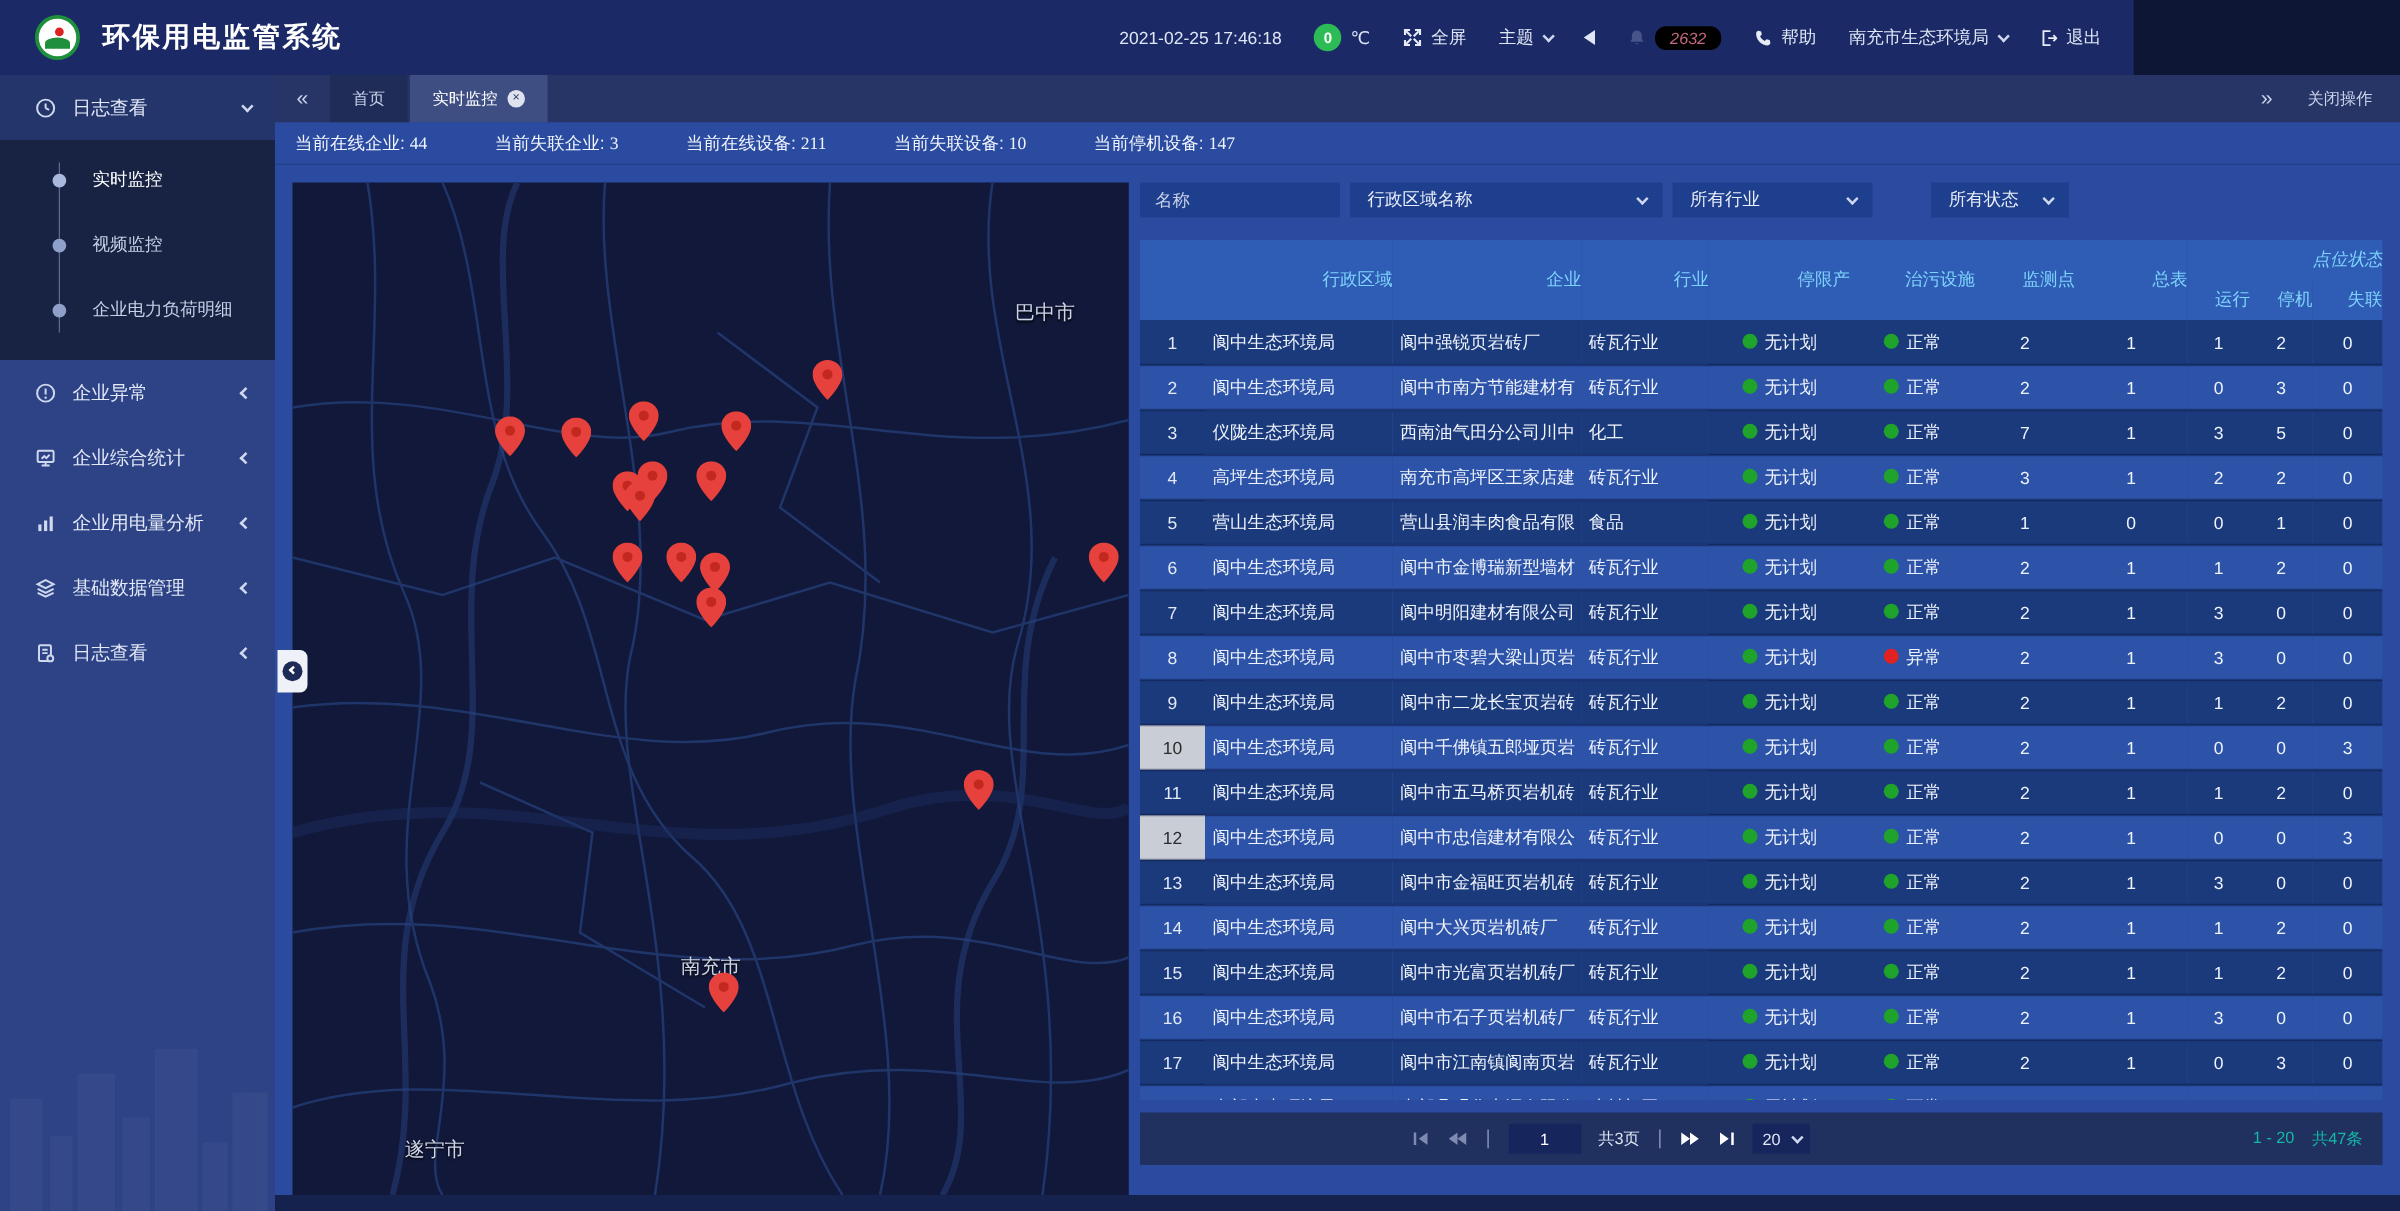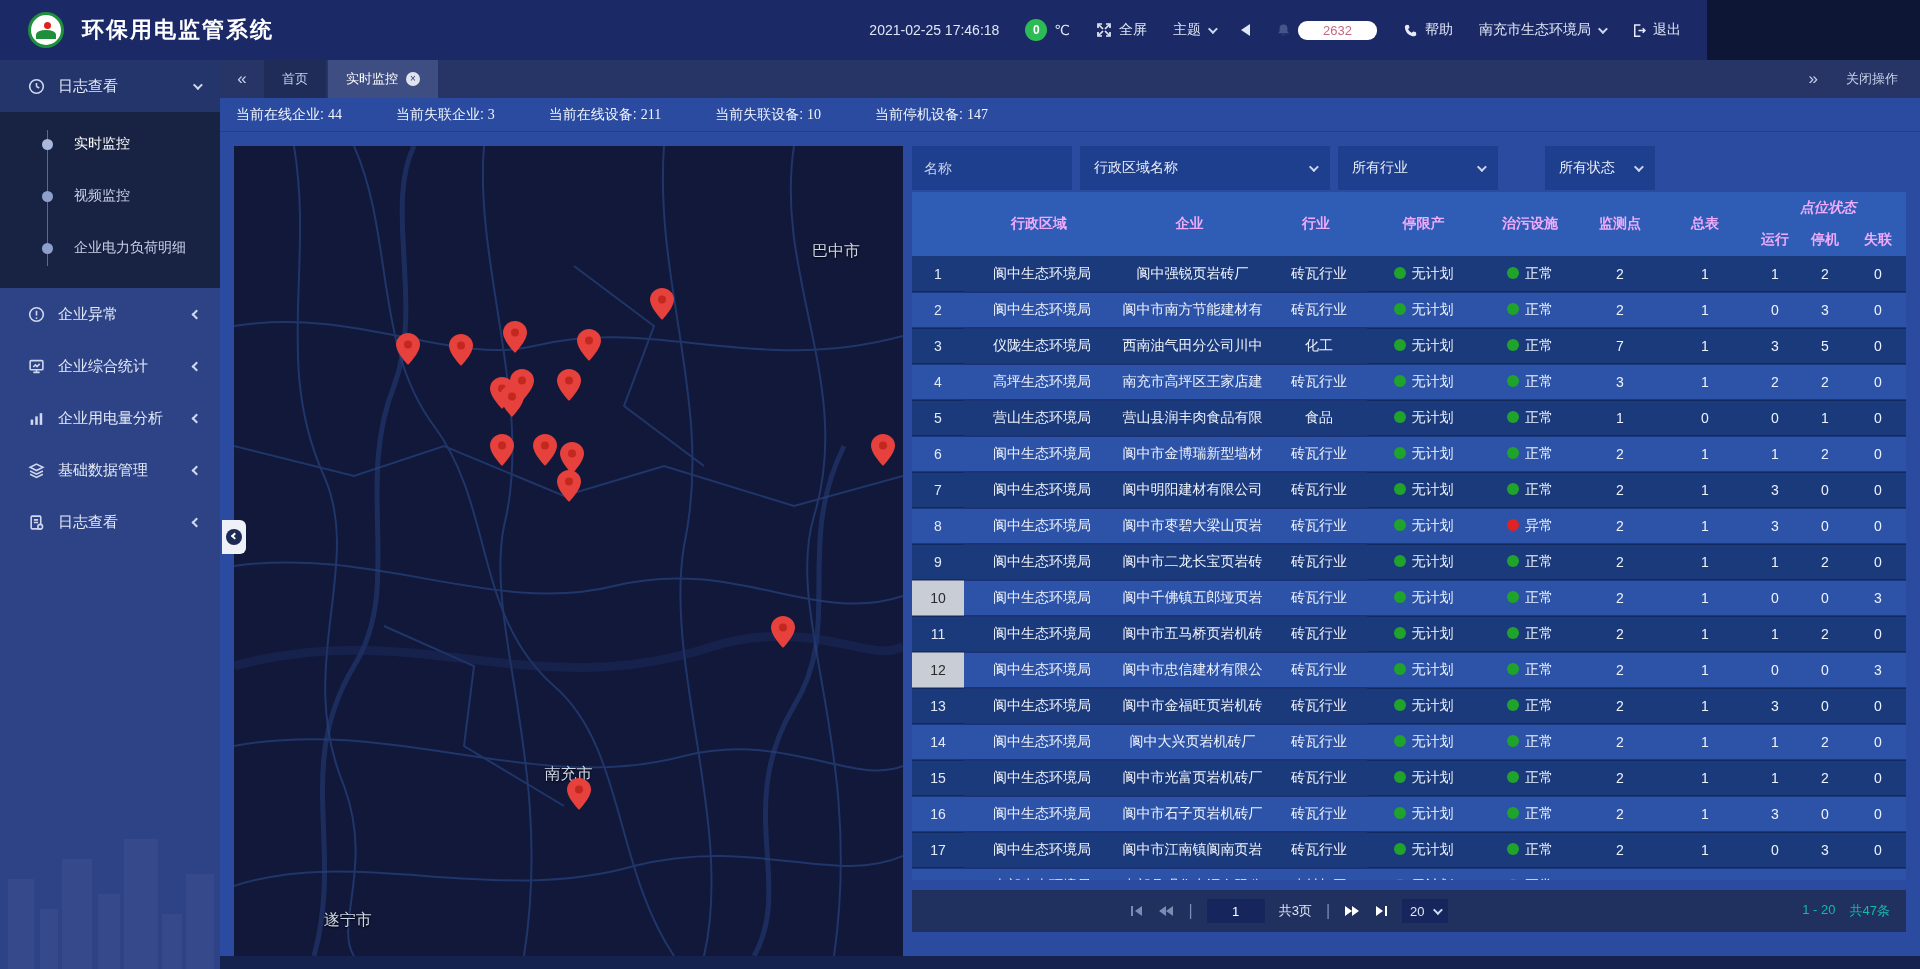--- a/index.html
+++ b/index.html
@@ -15,21 +15,21 @@
   .logo .hill{position:absolute;left:5px;top:15px;width:20px;height:9px;border-radius:50% 50% 0 0;background:#1e8f3a;}
   .app-title{font-size:22px;font-weight:bold;letter-spacing:2px;margin-left:18px;color:#fff;}
   .header-right{margin-left:auto;display:flex;align-items:center;gap:26px;padding-right:26px;font-size:14px;color:#dfe6f5;}
   .hitem{display:flex;align-items:center;gap:7px;white-space:nowrap;}
   .temp-circle{width:22px;height:22px;border-radius:50%;background:#2dbb55;color:#fff;font-size:12px;
     display:flex;align-items:center;justify-content:center;font-weight:bold;}
   .chev{display:inline-block;width:7px;height:7px;border-right:2px solid #cfd8ef;border-bottom:2px solid #cfd8ef;}
   .chev.down{transform:rotate(45deg) translateY(-2px);}
   .chev.left{transform:rotate(135deg);}
   .tri-left{width:0;height:0;border-top:6px solid transparent;border-bottom:6px solid transparent;border-right:9px solid #dfe6f5;}
-  .badge{background:#ffffff;color:#c4697f;border-radius:9px;padding:2px 25px;font-size:13px;}
+  .badge{background:#000000;color:#c4697f;border-radius:9px;padding:2px 12px;font-size:13px;font-style:italic;}
   .icon-svg{display:inline-block;vertical-align:middle;}
 
   
   .sidebar{position:absolute;left:0;top:60px;width:220px;bottom:0;background:#2e4386;z-index:20;overflow:hidden;}
   .side-section{height:52px;display:flex;align-items:center;padding:0 20px 0 28px;gap:13px;cursor:pointer;font-size:15px;color:#e3e9f7;}
   .side-section.open{background:#24356c;}
   .side-section .lbl{flex:1;}
   .submenu{background:#182243;position:relative;padding:6px 0 14px 0;}
   .submenu:before{content:"";position:absolute;left:47px;top:18px;bottom:22px;width:1px;background:rgba(150,165,205,.55);}
   .subitem{height:52px;display:flex;align-items:center;padding-left:74px;font-size:14px;color:#c7d1e8;cursor:pointer;position:relative;}
@@ -62,36 +62,36 @@
   .content{position:absolute;left:0;top:72px;right:0;bottom:0;background:#2b4ba0;}
   .bottom-strip{position:absolute;left:0;bottom:0;right:0;height:13px;background:#16224e;}
 
   
   .map-panel{position:absolute;left:14px;top:14px;width:669px;height:810px;background:#111839;overflow:hidden;}
   .map-city{position:absolute;transform:translate(-50%,-50%);font-size:16px;color:#cfd6e8;text-shadow:0 1px 2px #000;white-space:nowrap;}
   .pin{position:absolute;transform:translate(-50%,-100%);width:24px;height:32px;}
 
   
   .right-panel{position:absolute;left:692px;top:14px;width:994px;height:810px;}
-  .filters{display:flex;gap:8px;height:44px;}
+  .filters{display:flex;gap:8px;height:28px;}
   .f-input{width:160px;background:#1e3e8e;border:none;color:#e8edf8;font-size:14px;padding:0 12px;outline:none;}
   .f-input::placeholder{color:#c7d1e8;}
   .f-select{background:#1e3e8e;display:flex;align-items:center;justify-content:space-between;color:#e8edf8;
     font-size:14px;padding:0 14px;cursor:pointer;}
   .f-select.w1{width:250px;} .f-select.w2{width:160px;} .f-select.w3{width:110px;margin-left:39px;}
 
   .table-wrap{position:absolute;left:0;top:46px;width:994px;height:688px;overflow:hidden;}
   table{width:994px;border-collapse:collapse;table-layout:fixed;font-size:14px;}
-  thead th{background:#2f5cb4;color:#f0abfc;font-weight:bold;height:32px;}
+  thead th{background:#2f5cb4;color:#7dd3fc;font-weight:normal;height:32px;text-align:right;}
   thead tr:first-child th{height:32px;}
   th.group{font-style:italic;}
   tbody td{height:36px;border-bottom:2px solid rgba(10,24,64,.45);text-align:center;color:#eef3fc;}
   tbody tr:nth-child(odd){background:#1b3a7c;}
   tbody tr:nth-child(even){background:#2d53a8;}
-  td.left{text-align:center;padding-left:6px;white-space:nowrap;overflow:hidden;}
+  td.left{text-align:left;padding-left:6px;white-space:nowrap;overflow:hidden;}
   td.numcell{color:#e3e9f7;}
   td.numcell.hl{background:#c9cdd6;color:#2b2b2b;}
   .dot{display:inline-block;width:12px;height:12px;border-radius:50%;margin-right:6px;vertical-align:-1px;}
   .dot.green{background:#1fa32a;} .dot.red{background:#e02222;}
 
   .pager{position:absolute;left:0;top:744px;width:994px;height:42px;background:#20305f;
     display:flex;align-items:center;justify-content:center;font-size:13px;color:#dfe6f5;}
   .pager-group{display:flex;align-items:center;gap:14px;margin-right:240px;}
   .pg-sep{color:#7e8ab0;font-size:16px;}
   .pg-box{width:58px;height:24px;background:#16255c;display:flex;align-items:center;justify-content:center;color:#fff;}

